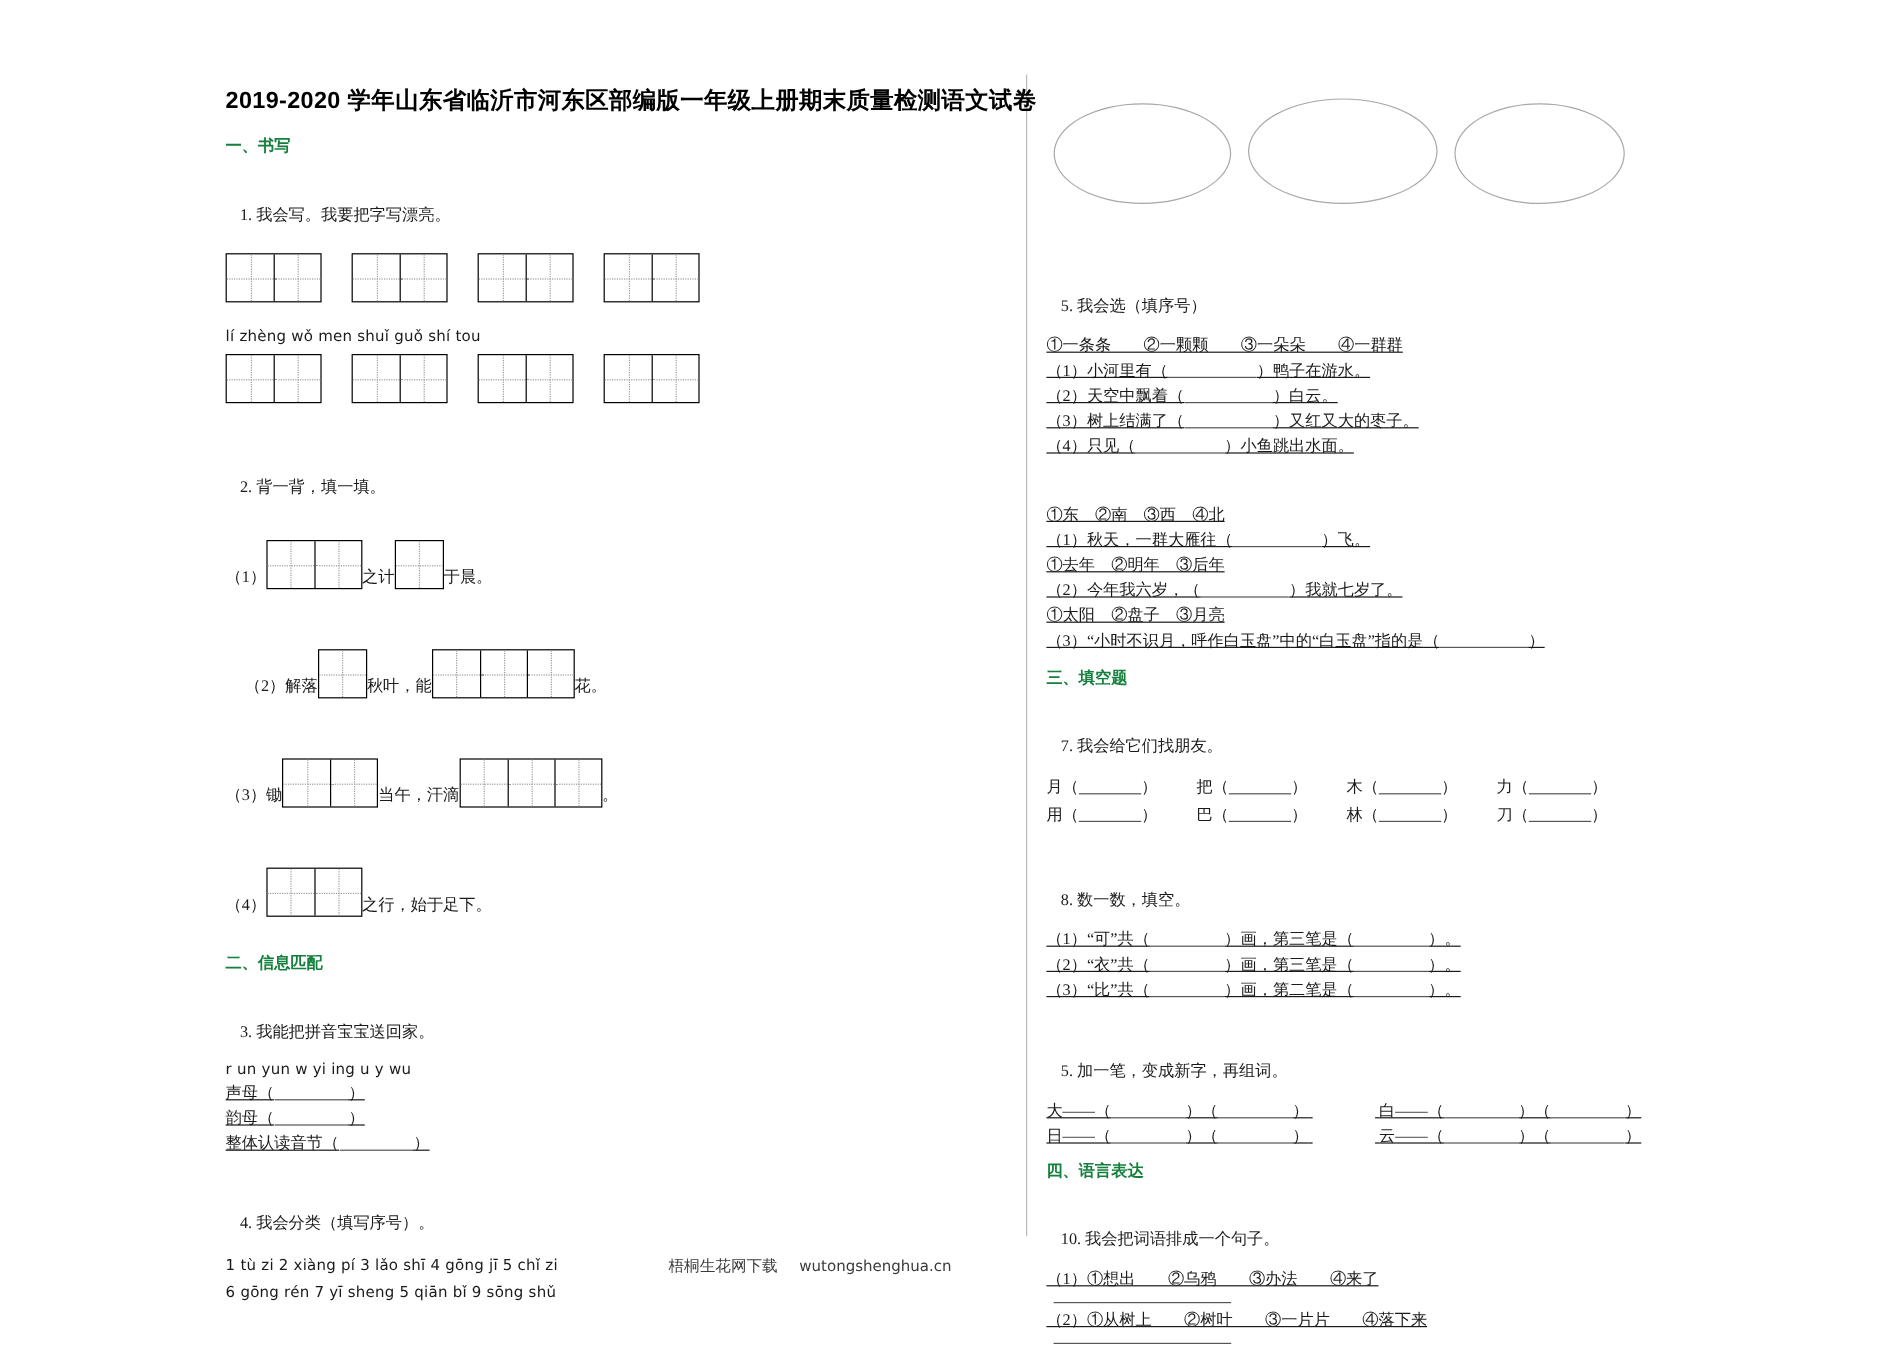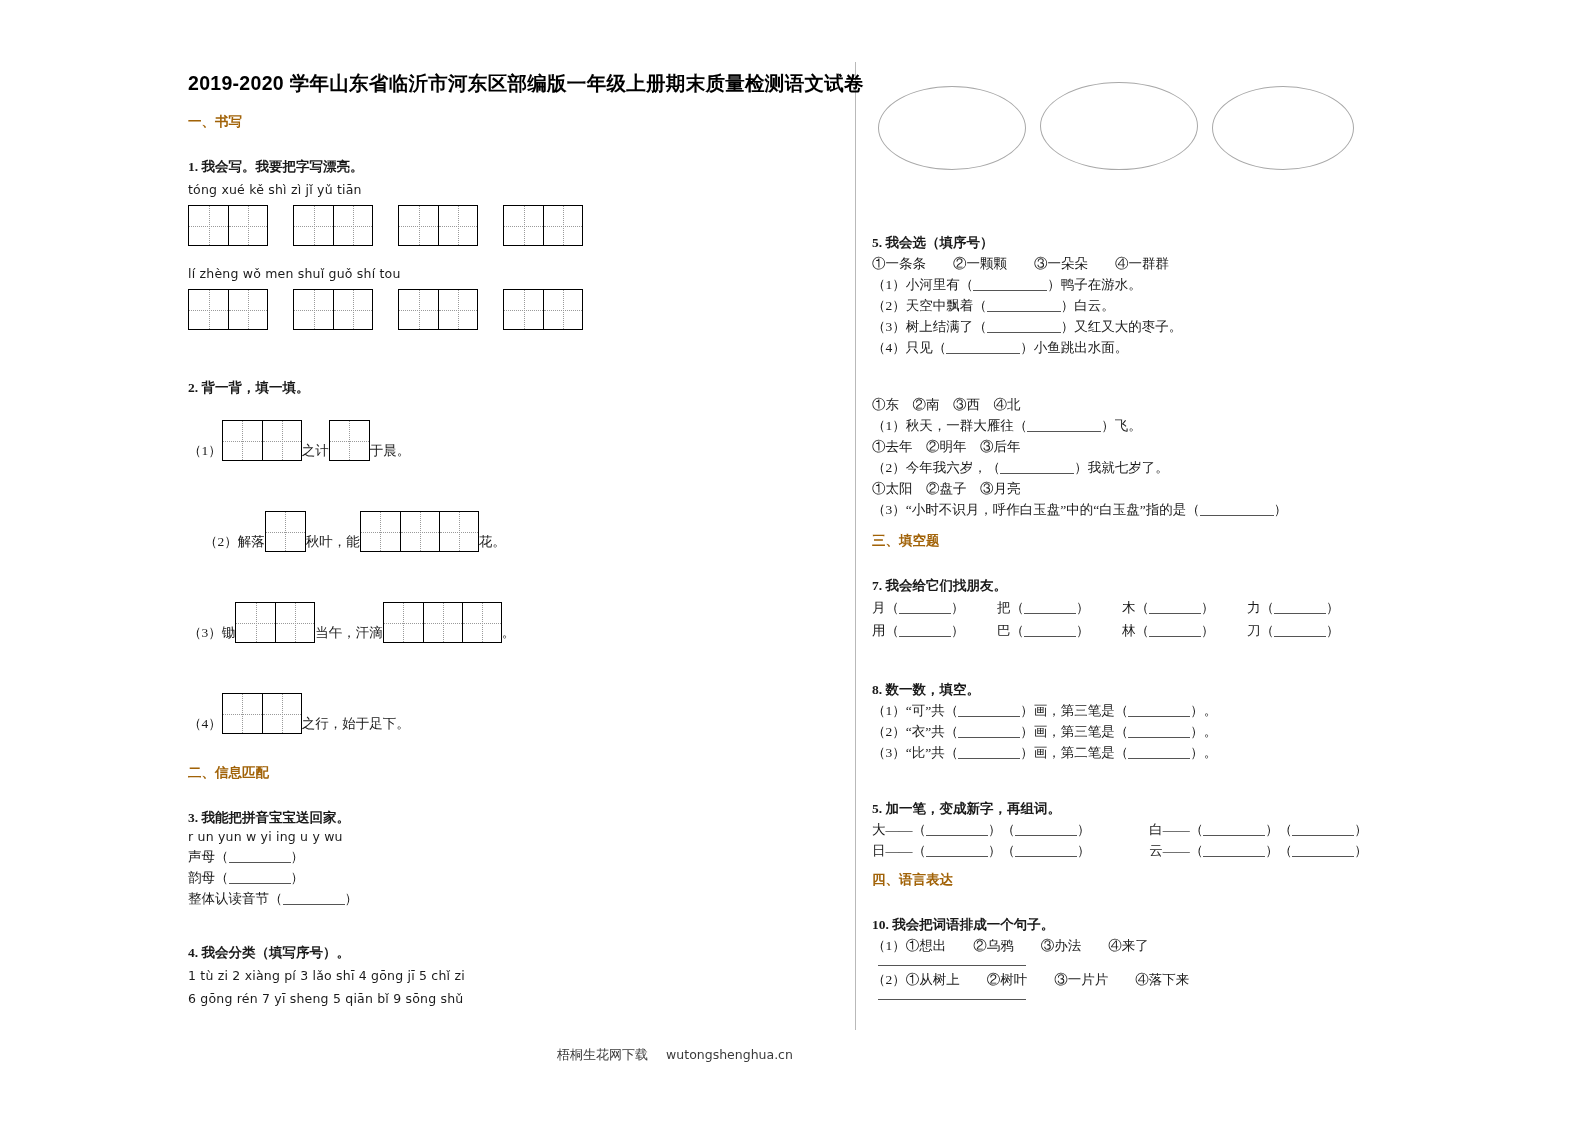--- a/index.html
+++ b/index.html
@@ -20,24 +20,24 @@
   .divider{position:absolute;left:855px;top:62px;width:1px;height:968px;background:#b9b9b9;}
 
   
   .doc-title{
     font-family:"Liberation Sans","DejaVu Sans",sans-serif;
     font-weight:bold;font-size:19.5px;letter-spacing:.3px;
     text-align:center;white-space:nowrap;margin:0 0 16px 0;color:#000;
   }
   .sec-head{
     font-family:"Liberation Sans","DejaVu Sans",sans-serif;
-    font-weight:bold;font-size:13.5px;margin:0;color:#a16207;
-  }
-  .q-line{font-size:13.5px;line-height:20px;margin:0;white-space:nowrap;font-weight:bold;}
-  .q-sub{font-size:13.5px;line-height:21px;margin:0;white-space:nowrap;}
+    font-weight:bold;font-size:13.5px;margin:0;color:#15803d;
+  }
+  .q-line{font-size:13.5px;line-height:20px;margin:12px;white-space:nowrap;}
+  .q-sub{font-size:13.5px;line-height:21px;margin:0;white-space:nowrap;text-decoration:underline;}
   .pinyin{
     font-family:"DejaVu Sans","Liberation Sans",sans-serif;
     font-size:12.5px;line-height:18px;margin:0;letter-spacing:.2px;white-space:nowrap;
   }
   .spacer-lg{height:26px;}
 
   
   .grid-row{display:flex;align-items:flex-end;}
   .tzg{display:flex;border:1.4px solid #000;background:#fff;box-sizing:border-box;}
   .tzg .cell{
@@ -94,21 +94,20 @@
 
     <div class="doc-title">2019-2020 学年山东省临沂市河东区部编版一年级上册期末质量检测语文试卷</div>
 
     <div class="sec-head">一、书写</div>
 
     <div class="spacer-lg"></div>
 
     <div>
       <p class="q-line">1. 我会写。我要把字写漂亮。</p>
       <div style="height:4px;"></div>
-      <p class="pinyin">tóng xué   kě shì   zì jǐ   yǔ tiān</p>
       <div style="height:6px;"></div>
       <div class="grid-row">
         <div class="tzg">
             <div class="cell"></div>
             <div class="cell"></div>
           </div>
         <div class="tzg-gap"></div>
         <div class="tzg">
             <div class="cell"></div>
             <div class="cell"></div>

